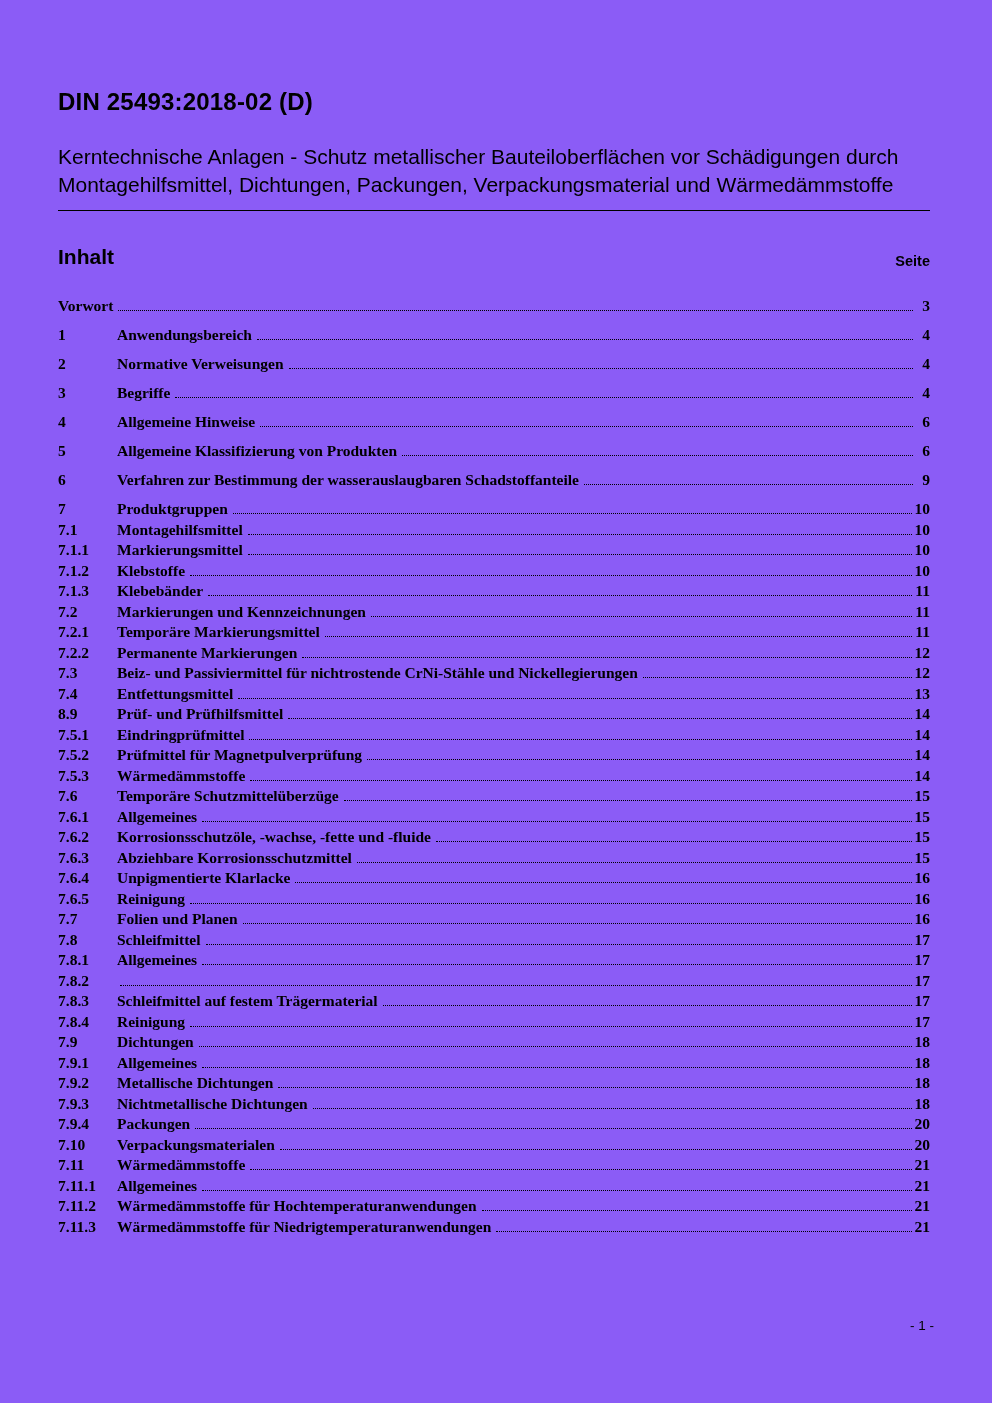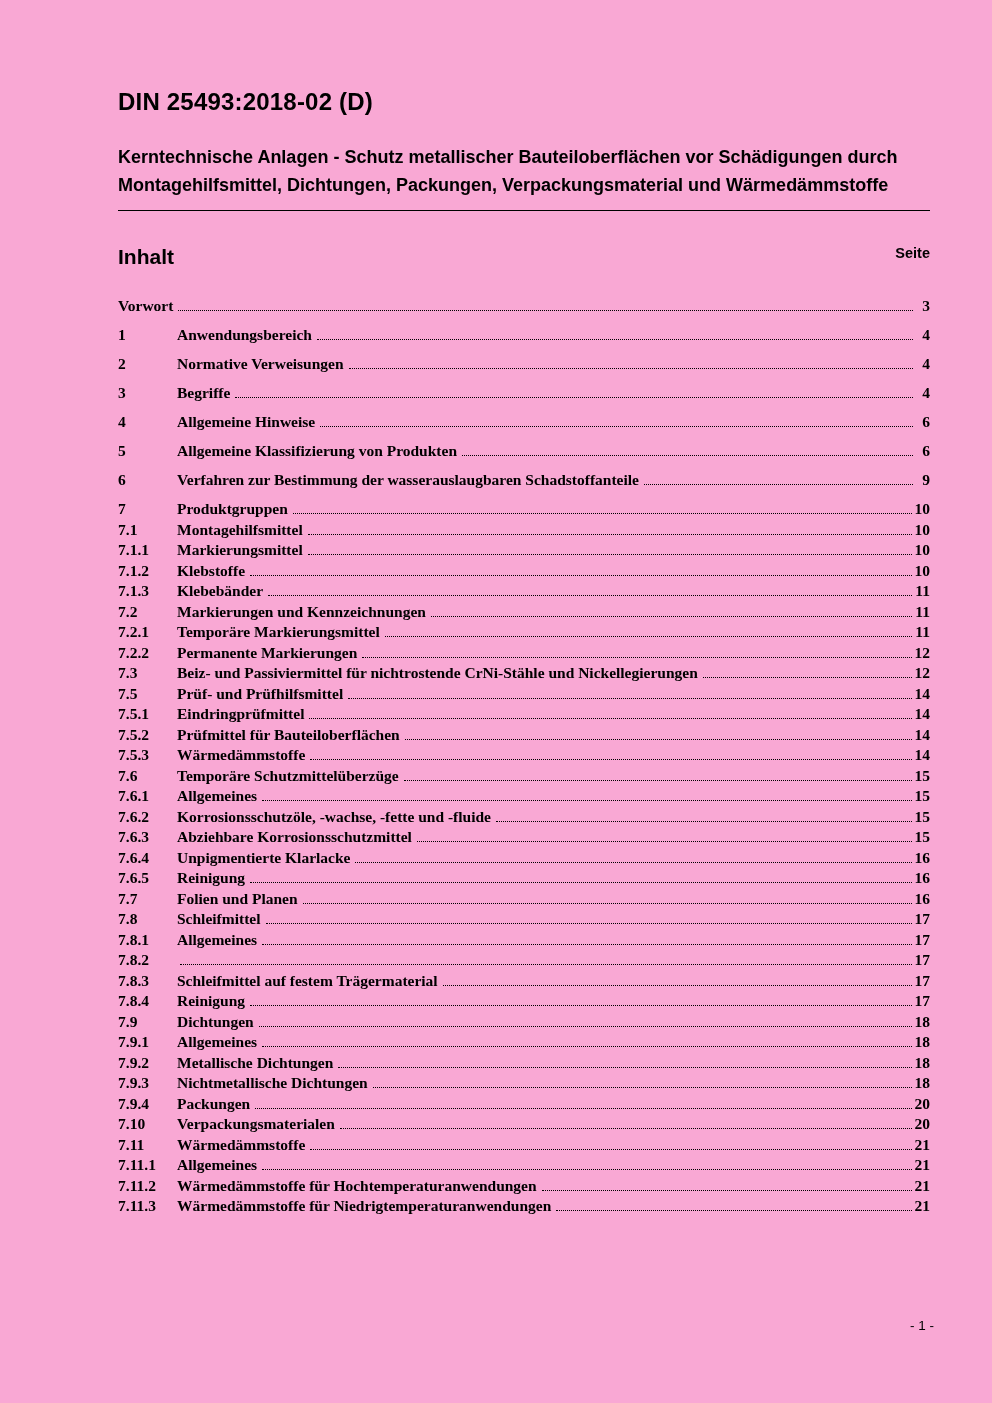--- a/index.html
+++ b/index.html
@@ -1,48 +1,48 @@
 <!DOCTYPE html>
 <html><head>
 <meta charset="utf-8">
 <style>
   html, body { margin: 0; padding: 0; background: #e8e8e8; }
   .page {
     position: relative;
     width: 992px;
     height: 1403px;
     margin: 0 auto;
-    background: #f9a8d4;
+    background: #8b5cf6;
     box-sizing: border-box;
-    padding: 88px 62px 0 118px;
+    padding: 88px 62px 0 58px;
     overflow: hidden;
     font-family: "Liberation Sans", sans-serif;
     color: #000;
   }
   .doc-number {
     font-size: 24px;
     font-weight: bold;
     margin: 0 0 27px 0;
     letter-spacing: 0.2px;
   }
   .doc-title {
-    font-size: 18px;
-    font-weight: bold;
+    font-size: 21px;
+    font-weight: normal;
     line-height: 28px;
     margin: 0;
   }
   .rule {
     border: none;
     border-top: 1.8px solid #000;
     margin: 11px 0 0 0;
   }
   .inhalt-row {
     display: flex;
     justify-content: space-between;
-    align-items: flex-start;
+    align-items: flex-end;
     margin-top: 34px;
   }
   .inhalt-heading {
     font-size: 21px;
     font-weight: bold;
   }
   .seite-label {
     font-size: 14.5px;
     font-weight: bold;
     margin-left: 8px;
@@ -197,34 +197,40 @@
       <span class="toc-leader"></span>
       <span class="toc-page">12</span>
     </div>
       <div class="toc-row">
       <span class="toc-num">7.3</span>
       <span class="toc-label">Beiz- und Passiviermittel für nichtrostende CrNi-Stähle und Nickellegierungen</span>
       <span class="toc-leader"></span>
       <span class="toc-page">12</span>
     </div>
       <div class="toc-row">
-      <span class="toc-num">7.5</span>
+      <span class="toc-num">7.4</span>
+      <span class="toc-label">Entfettungsmittel</span>
+      <span class="toc-leader"></span>
+      <span class="toc-page">13</span>
+    </div>
+      <div class="toc-row">
+      <span class="toc-num">8.9</span>
       <span class="toc-label">Prüf- und Prüfhilfsmittel</span>
       <span class="toc-leader"></span>
       <span class="toc-page">14</span>
     </div>
       <div class="toc-row">
       <span class="toc-num">7.5.1</span>
       <span class="toc-label">Eindringprüfmittel</span>
       <span class="toc-leader"></span>
       <span class="toc-page">14</span>
     </div>
       <div class="toc-row">
       <span class="toc-num">7.5.2</span>
-      <span class="toc-label">Prüfmittel für Bauteiloberflächen</span>
+      <span class="toc-label">Prüfmittel für Magnetpulverprüfung</span>
       <span class="toc-leader"></span>
       <span class="toc-page">14</span>
     </div>
       <div class="toc-row">
       <span class="toc-num">7.5.3</span>
       <span class="toc-label">Wärmedämmstoffe</span>
       <span class="toc-leader"></span>
       <span class="toc-page">14</span>
     </div>
       <div class="toc-row">

